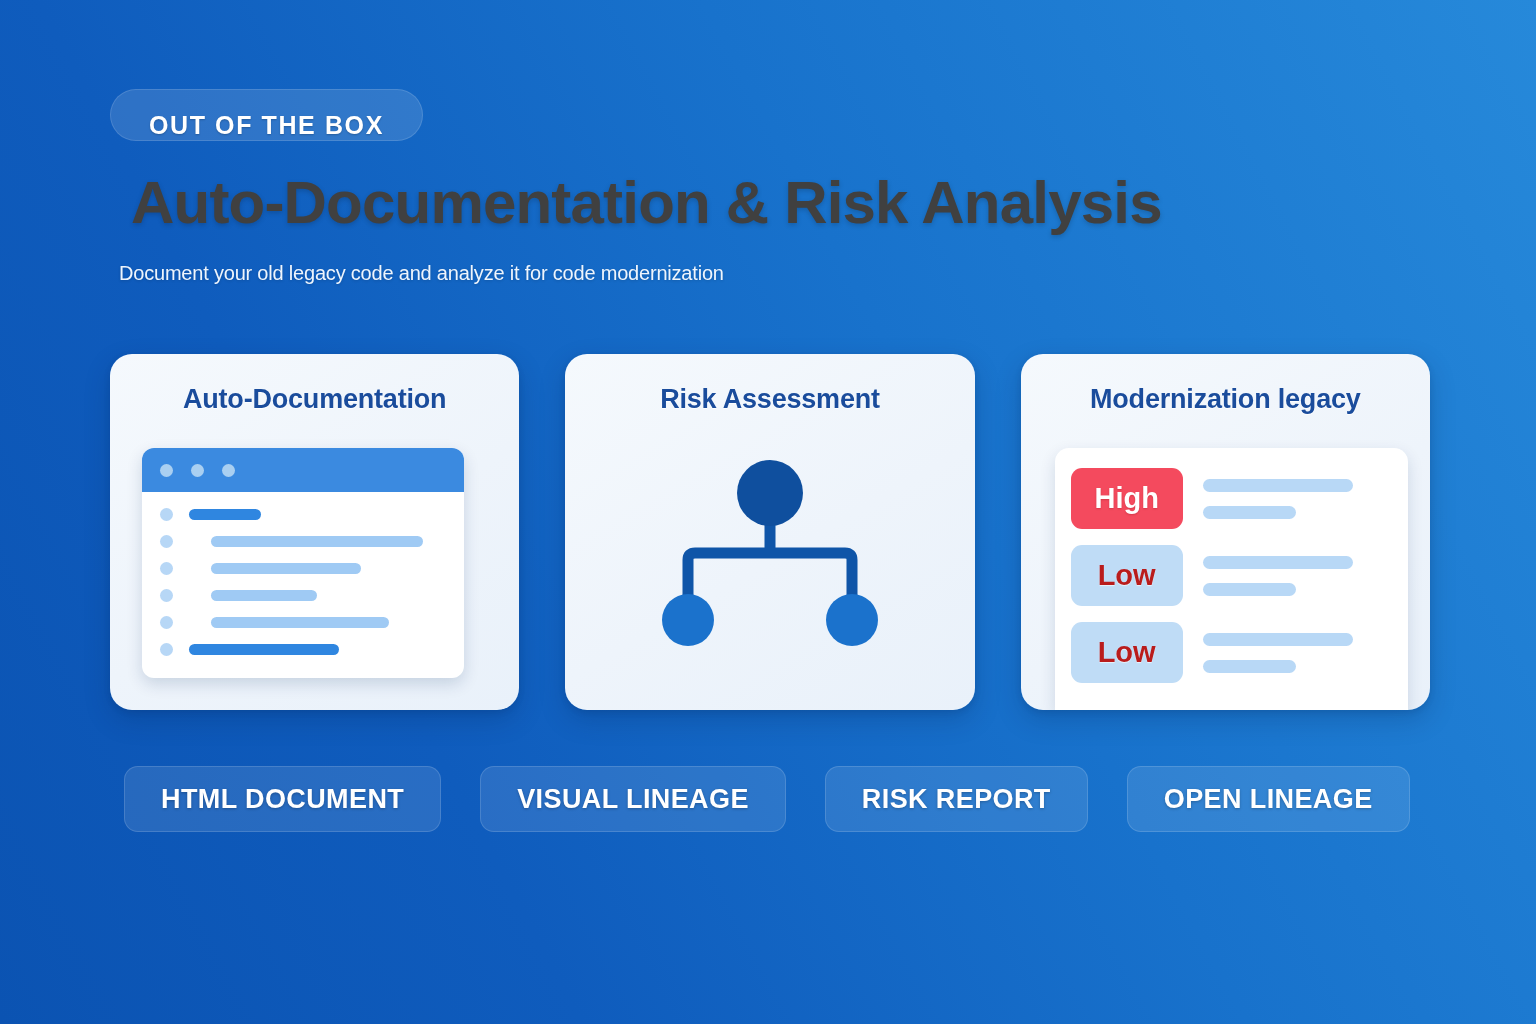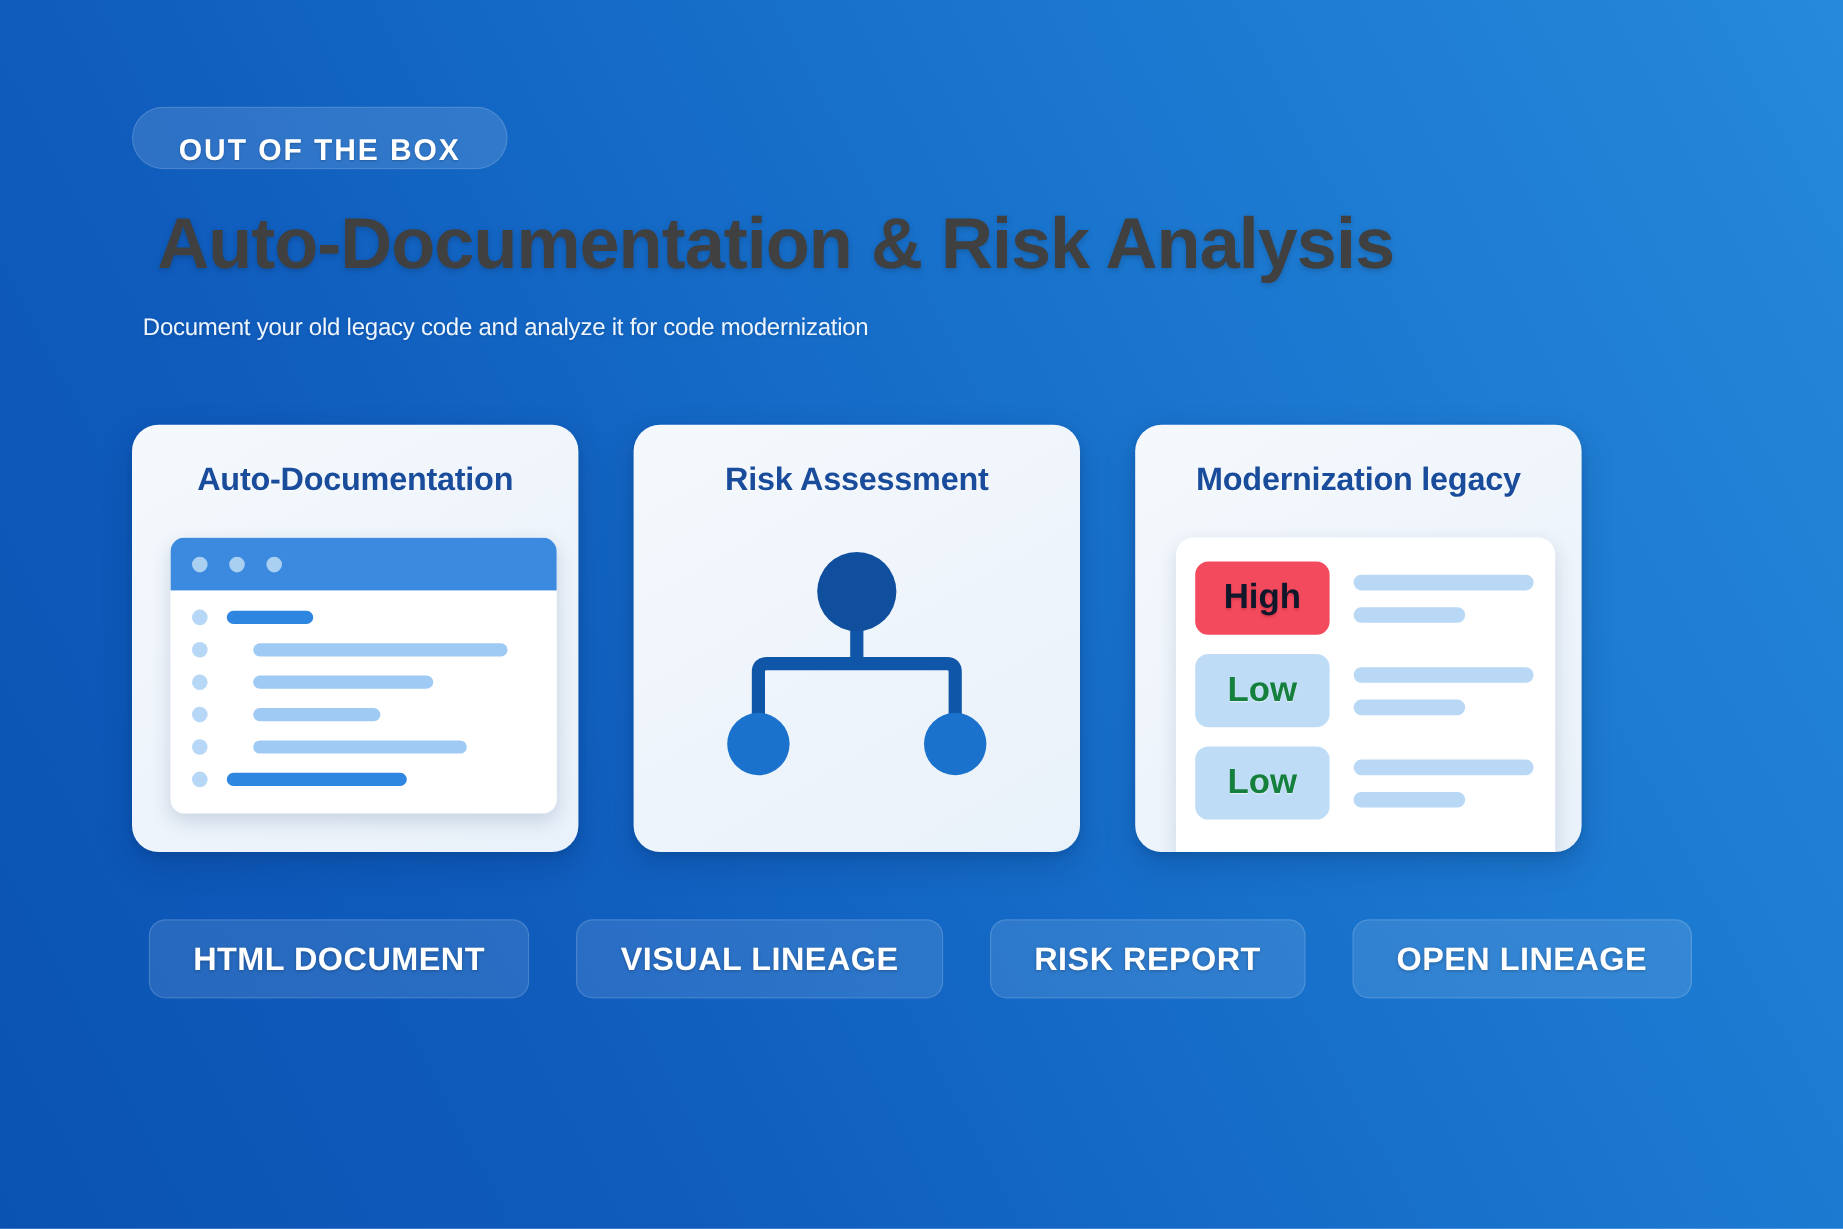--- a/index.html
+++ b/index.html
@@ -63,21 +63,21 @@
     letter-spacing: -0.2px;
     text-shadow: 0 1px 3px rgba(0,0,0,0.16);
     white-space: nowrap;
   }
 
   
   .cards {
     position: absolute;
     left: 110px;
     top: 354px;
-    width: 1208px;
+    width: 1320px;
     height: 356px;
     display: flex;
     gap: 46px;
   }
 
   .card {
     background: linear-gradient(150deg, #f5f9fd 0%, #eef4fb 55%, #e9f1fa 100%);
     border-radius: 22px;
     box-shadow: 0 10px 26px rgba(4,38,86,0.22), 0 2px 6px rgba(4,38,86,0.14);
     position: relative;
@@ -182,26 +182,26 @@
     border-radius: 11px;
     display: flex;
     align-items: center;
     justify-content: center;
     font-size: 29px;
     font-weight: bold;
     flex: 0 0 auto;
   }
   .risk-badge.high {
     background: #f44a5e;
-    color: #0f172a;
+    color: #ffffff;
     text-shadow: 0 1px 2px rgba(120,0,14,0.25);
   }
   .risk-badge.low {
     background: #bfdcf6;
-    color: #15803d;
+    color: #b91c1c;
     text-shadow: 0 1px 1px rgba(255,255,255,0.65);
   }
   .risk-lines {
     display: flex;
     flex-direction: column;
     gap: 14px;
     flex: 1 1 auto;
   }
   .risk-line {
     height: 13px;

